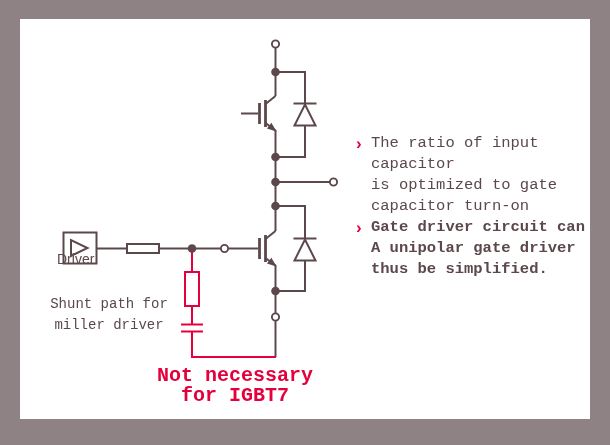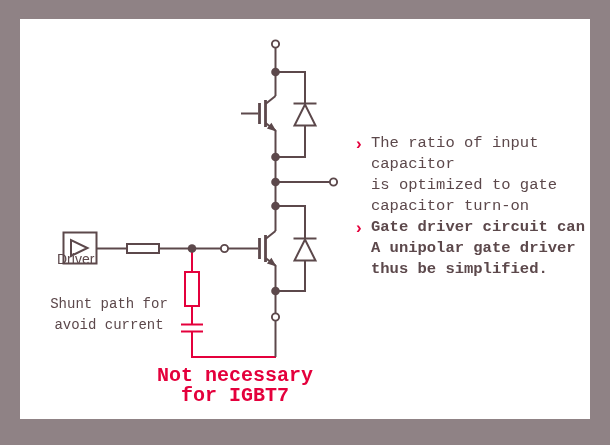--- a/index.html
+++ b/index.html
@@ -129,21 +129,21 @@
     <circle class="term" cx="275.5" cy="44" r="3.6"></circle>
     <circle class="term" cx="333.5" cy="182" r="3.6"></circle>
     <circle class="term" cx="275.5" cy="317" r="3.6"></circle>
     <circle class="term" cx="224.5" cy="248.5" r="3.6"></circle>
   </svg>
 
   <div class="lbl driver-label">Driver</div>
 
   <div class="lbl shunt-label">
     <span class="ln">Shunt path for</span>
-    <span class="ln">avoid current</span>
+    <span class="ln">miller driver</span>
   </div>
 
   <div class="lbl not-necessary">
     <span class="ln">Not necessary</span>
     <span class="ln">for IGBT7</span>
   </div>
 
   <div class="bullets">
     <div class="bullet">
       <span class="marker">›</span>

